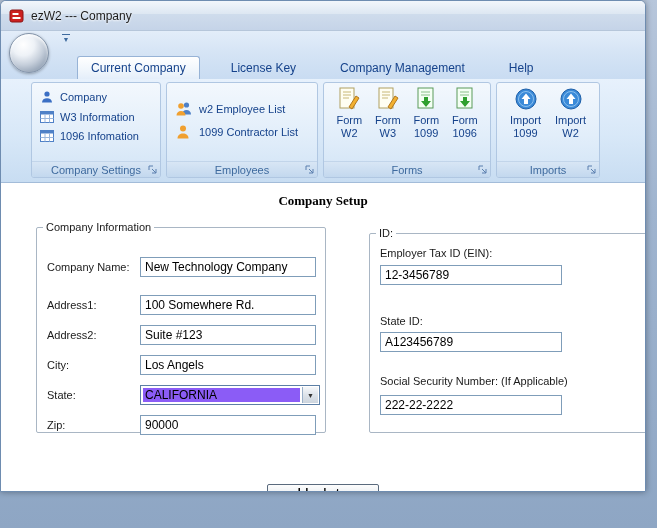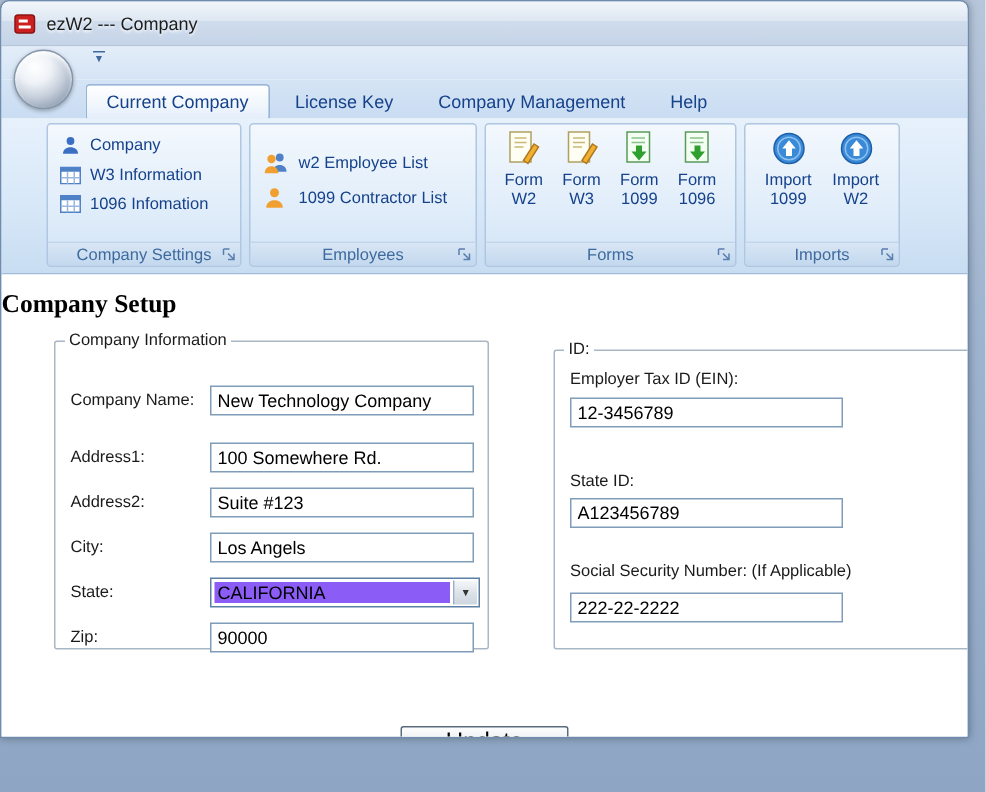--- a/index.html
+++ b/index.html
@@ -34,22 +34,23 @@
   .qat .bar { width: 8px; height: 0; border-top: 1px solid #3e6a9e; margin-bottom: 1px; }
   .qat .chev { font-size: 7px; color: #3e6a9e; line-height: 7px; }
   .orb {
     position: absolute; left: 8px; top: 32px; width: 40px; height: 40px; z-index: 5;
     border-radius: 50%; cursor: pointer;
     background: radial-gradient(circle at 35% 28%, #ffffff 0%, #eef2f7 30%, #c6cfdb 55%, #93a2b5 80%, #7e8ea3 100%);
     border: 1px solid #8494a9;
     box-shadow: inset 0 2px 3px rgba(255,255,255,.9), 0 1px 3px rgba(0,0,0,.3);
   }
   .tabs-row {
-    height: 26px; display: flex; align-items: flex-end; padding-left: 56px;
+    height: 26px; display: flex; align-items: flex-end; padding-left: 76px;
     background: linear-gradient(180deg,#d5e4f5 0%,#c9dcf2 100%);
+    gap: 14px;
   }
   .tab {
     font-size: 12px; color: #15428b; padding: 4px 13px 4px; margin-right: 4px;
     border-radius: 3px 3px 0 0; cursor: pointer; white-space: nowrap;
   }
   .tab.active {
     background: linear-gradient(180deg,#ffffff 0%,#f0f6fc 60%,#e4eefa 100%);
     border: 1px solid #97b3d6; border-bottom: none; color: #15428b;
   }
   
@@ -86,22 +87,22 @@
   }
   .bigbtns { flex-direction: row; justify-content: space-around; align-items: flex-start; padding-top: 3px; }
   .bigbtn {
     display: flex; flex-direction: column; align-items: center; width: 40px;
     font-size: 11px; color: #15428b; cursor: pointer; line-height: 13px; text-align: center;
   }
   .bigbtn svg { margin-bottom: 2px; }
   
   .main { position: relative; height: 346px; background: #ffffff; }
   .page-title {
-    position: absolute; top: 10px; left: 0; width: 100%; text-align: left;
-    font-family: "Liberation Serif", serif; font-weight: bold; font-size: 17px; color: #000;
+    position: absolute; top: 10px; left: 0; width: 100%; text-align: center;
+    font-family: "Liberation Serif", serif; font-weight: bold; font-size: 13px; color: #000;
   }
   fieldset.groupbox {
     position: absolute; border: 1px solid #a9b6c4; border-radius: 2px; padding: 0;
   }
   fieldset.groupbox legend { font-size: 11px; color: #1a1a1a; margin-left: 6px; padding: 0 3px; }
   .gb-company { left: 35px; top: 38px; width: 290px; height: 212px; }
   .gb-id { left: 340px; top: 44px; width: 290px; height: 206px; margin-left: 28px; }
   .frow { position: absolute; left: 0; width: 100%; height: 22px; }
   .frow label { position: absolute; left: 10px; top: 4px; font-size: 11px; color: #1a1a1a; }
   .frow input, .gb-id input {

